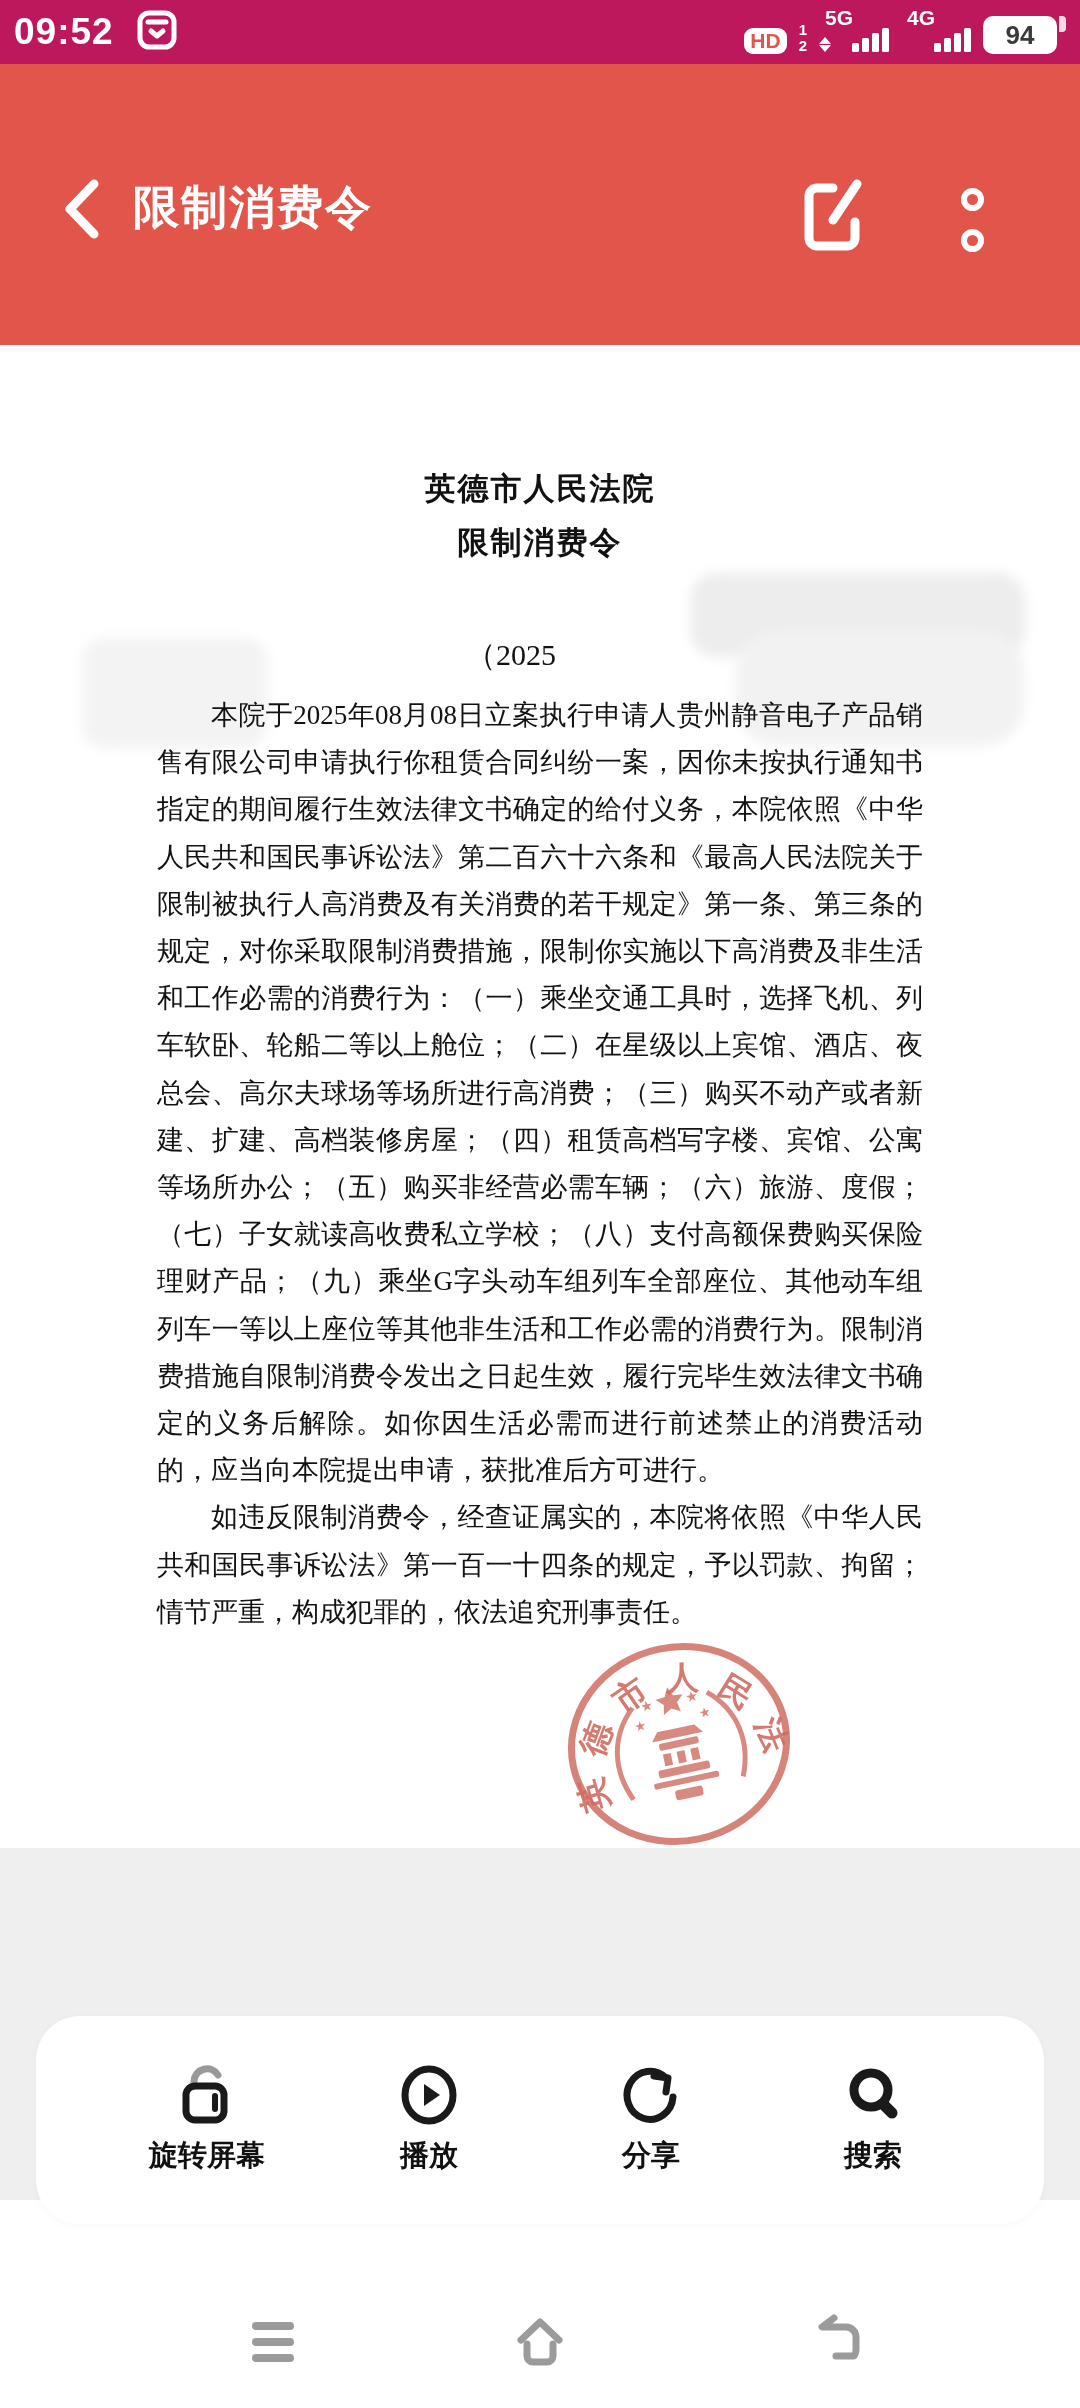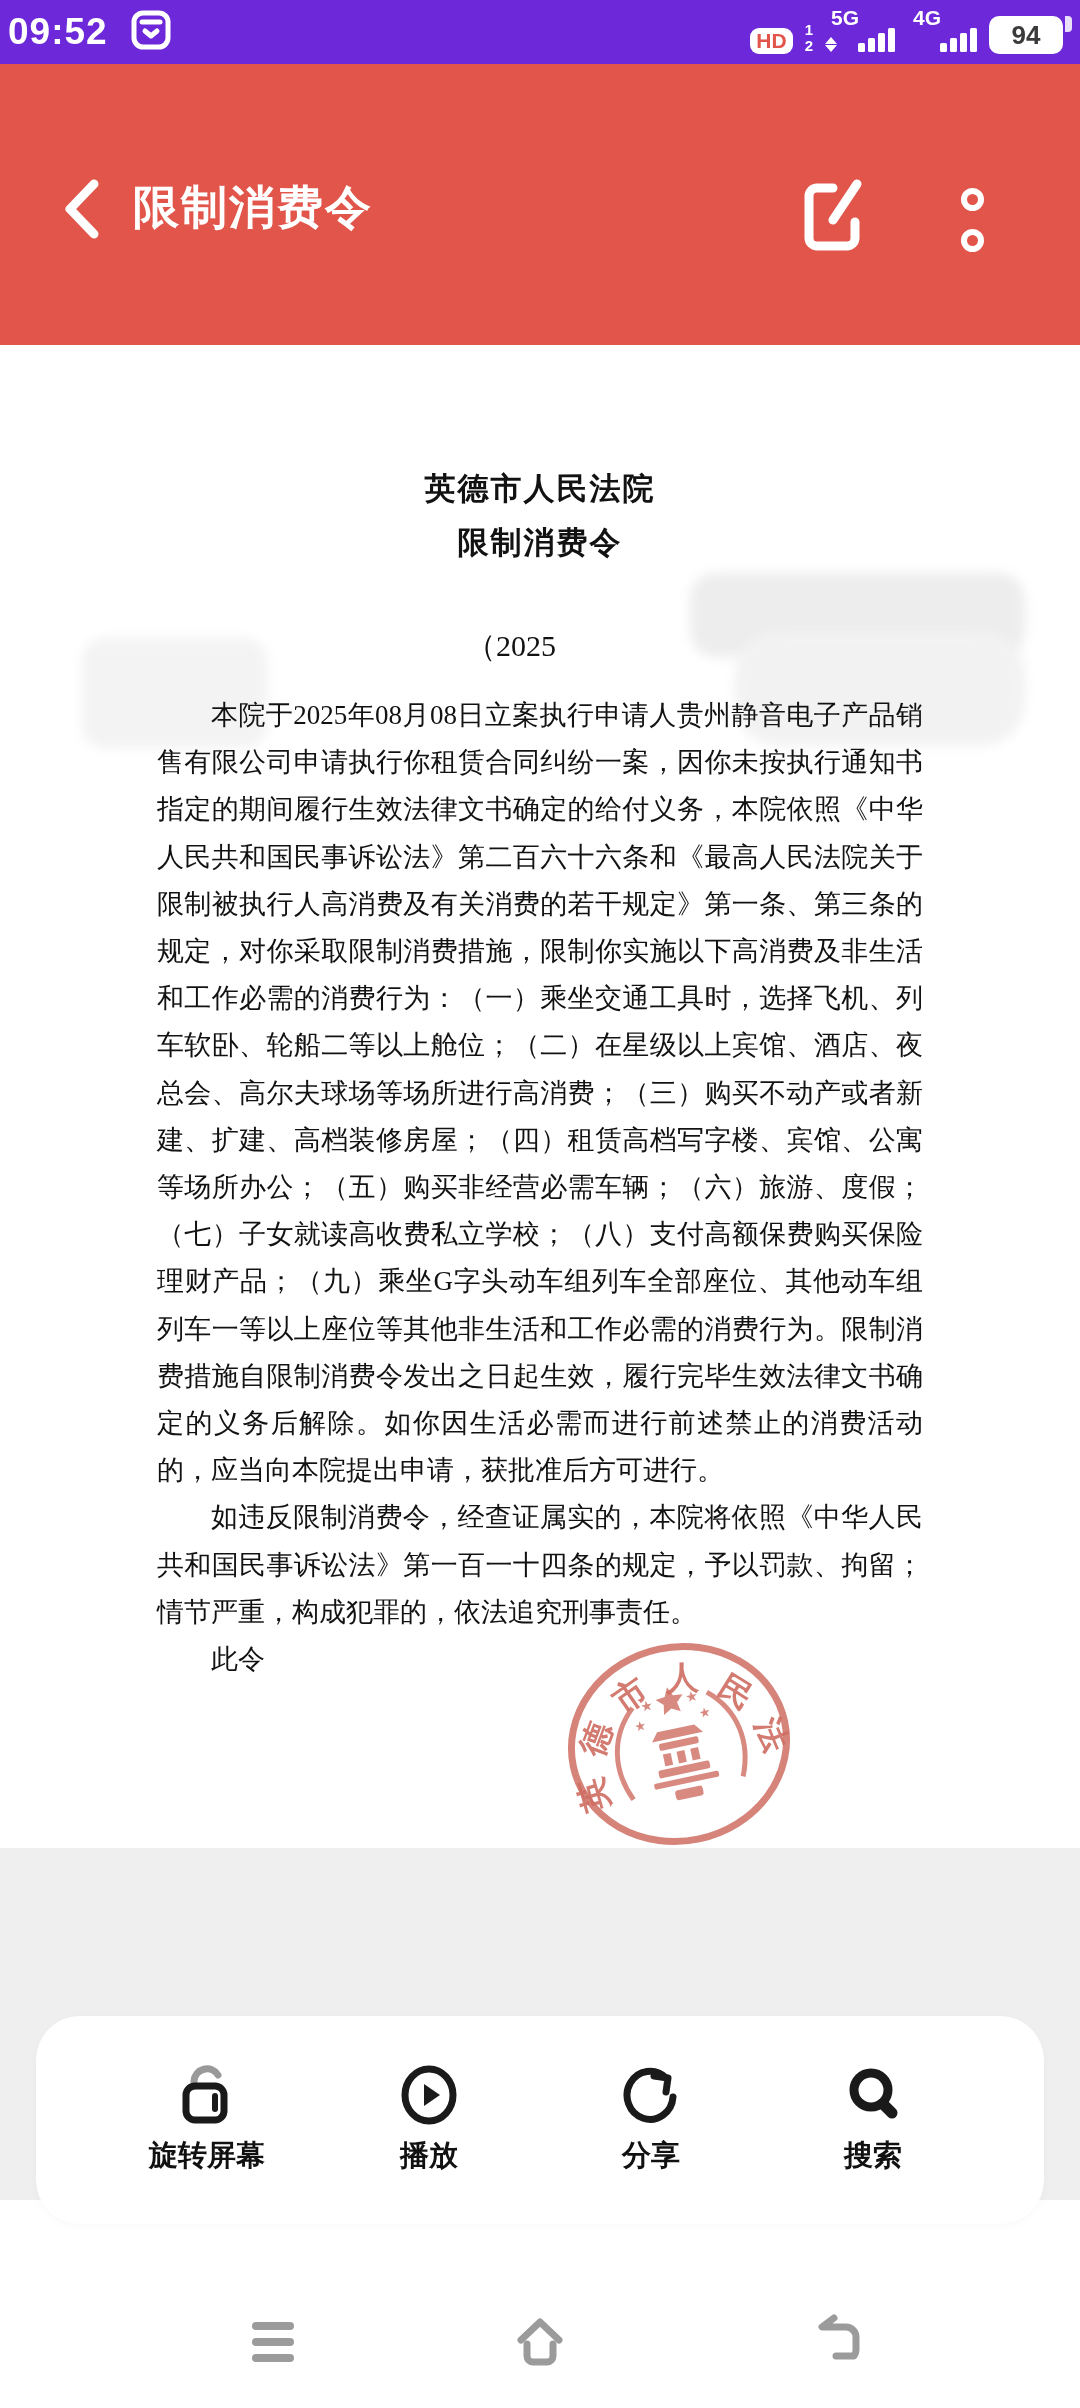--- a/index.html
+++ b/index.html
@@ -1,20 +1,20 @@
 <!DOCTYPE html>
 <html><head>
 <meta charset="utf-8">
 <style>
   html,body{margin:0;padding:0;background:#000;}
   .screen{position:relative;width:1080px;height:2408px;background:#ffffff;overflow:hidden;
           font-family:"Liberation Sans","DejaVu Sans",sans-serif;}
   
-  .statusbar{position:absolute;left:0;top:0;width:1080px;height:64px;background:#6d28d9;
-             display:flex;align-items:center;justify-content:space-between;padding:0 8px;box-sizing:border-box;}
+  .statusbar{position:absolute;left:0;top:0;width:1080px;height:64px;background:#be185d;
+             display:flex;align-items:center;justify-content:space-between;padding:0 14px;box-sizing:border-box;}
   .sb-left{display:flex;align-items:center;gap:22px;}
   .sb-time{color:#fff;font-size:37px;font-weight:600;letter-spacing:1px;}
   .sb-right{display:flex;align-items:flex-end;gap:12px;}
   .hd-badge{background:#fff;color:#E2554A;font-weight:800;font-size:21px;border-radius:9px;
             padding:2px 6px 3px;line-height:1;}
   .sim-col{display:flex;flex-direction:column;color:#fff;font-size:15px;font-weight:700;line-height:16px;}
   .net{position:relative;width:70px;height:44px;color:#fff;}
   .net .lbl{position:absolute;top:-4px;left:6px;font-size:21px;font-weight:800;}
   .bars{position:absolute;bottom:2px;right:0;display:flex;align-items:flex-end;gap:3px;}
   .bars i{display:block;width:7px;background:#fff;border-radius:1.5px;}
@@ -33,21 +33,21 @@
   .edit-btn{position:absolute;left:803px;top:112px;width:66px;height:82px;}
   .more-btn{position:absolute;left:952px;top:120px;width:40px;height:72px;display:flex;
             flex-direction:column;align-items:center;justify-content:space-between;padding:4px 0;box-sizing:border-box;}
   .more-btn s{display:block;width:23px;height:23px;border:6.5px solid #fff;border-radius:50%;box-sizing:border-box;}
   
   .docpage{position:absolute;left:0;top:345px;width:1080px;height:1503px;background:#fff;
            font-family:"Liberation Serif","DejaVu Serif",serif;color:#121212;}
   .blur-blob{position:absolute;filter:blur(6px);}
   .doc-court{position:absolute;top:123px;left:0;width:100%;text-align:center;font-size:31px;font-weight:700;letter-spacing:2px;}
   .doc-title{position:absolute;top:177px;left:0;width:100%;text-align:center;font-size:31px;font-weight:700;letter-spacing:2px;}
-  .case-line{position:absolute;top:281px;left:466px;font-size:30px;z-index:1;}
+  .case-line{position:absolute;top:290px;left:466px;font-size:30px;z-index:1;}
   .doc-body{position:absolute;top:347px;left:157px;width:766px;font-size:27px;line-height:47.2px;
             text-align:justify;z-index:1;}
   .doc-body p{margin:0;text-indent:2em;}
   .closing{margin:0;text-indent:2em;}
   .doc-date{position:absolute;top:1353px;left:528px;font-size:30px;letter-spacing:1px;z-index:5;}
   .seal{position:absolute;left:561px;top:1294px;z-index:4;mix-blend-mode:multiply;opacity:.88;}
   
   .grayband{position:absolute;left:0;top:1848px;width:1080px;height:352px;background:#efefef;}
   .toolcard{position:absolute;left:36px;top:168px;width:1008px;height:208px;background:#fff;
             border-radius:44px;display:flex;justify-content:space-around;align-items:center;
@@ -134,21 +134,20 @@
     <div class="blur-blob" style="left:735px;top:286px;width:290px;height:115px;background:#f2f2f2;border-radius:44px;"></div>
     <div class="blur-blob" style="left:82px;top:293px;width:185px;height:110px;background:#f3f3f3;border-radius:22px;"></div>
 
     <div class="doc-court">英德市人民法院</div>
     <div class="doc-title">限制消费令</div>
     <div class="case-line">（2025</div>
 
     <div class="doc-body">
       <p>本院于2025年08月08日立案执行申请人贵州静音电子产品销售有限公司申请执行你租赁合同纠纷一案，因你未按执行通知书指定的期间履行生效法律文书确定的给付义务，本院依照《中华人民共和国民事诉讼法》第二百六十六条和《最高人民法院关于限制被执行人高消费及有关消费的若干规定》第一条、第三条的规定，对你采取限制消费措施，限制你实施以下高消费及非生活和工作必需的消费行为：（一）乘坐交通工具时，选择飞机、列车软卧、轮船二等以上舱位；（二）在星级以上宾馆、酒店、夜总会、高尔夫球场等场所进行高消费；（三）购买不动产或者新建、扩建、高档装修房屋；（四）租赁高档写字楼、宾馆、公寓等场所办公；（五）购买非经营必需车辆；（六）旅游、度假；（七）子女就读高收费私立学校；（八）支付高额保费购买保险理财产品；（九）乘坐G字头动车组列车全部座位、其他动车组列车一等以上座位等其他非生活和工作必需的消费行为。限制消费措施自限制消费令发出之日起生效，履行完毕生效法律文书确定的义务后解除。如你因生活必需而进行前述禁止的消费活动的，应当向本院提出申请，获批准后方可进行。</p>
       <p>如违反限制消费令，经查证属实的，本院将依照《中华人民共和国民事诉讼法》第一百一十四条的规定，予以罚款、拘留；情节严重，构成犯罪的，依法追究刑事责任。</p>
-      <p class="closing">此令</p>
     </div>
 
 
     <svg class="seal" width="236" height="210" viewBox="0 0 236 210">
       <g transform="rotate(-12 118 105)" fill="#C8584C" stroke="none">
         <ellipse cx="118" cy="105" rx="108" ry="97" fill="none" stroke="#C8584C" stroke-width="7" opacity=".85"></ellipse>
         <defs>
             <path id="sealArc" d="M 40,158 A 83,80 0 1 1 196,158" fill="none"></path>
           </defs>
         <text font-size="33" font-weight="700" fill="#C8584C" font-family="'DejaVu Sans',sans-serif" opacity=".9">

